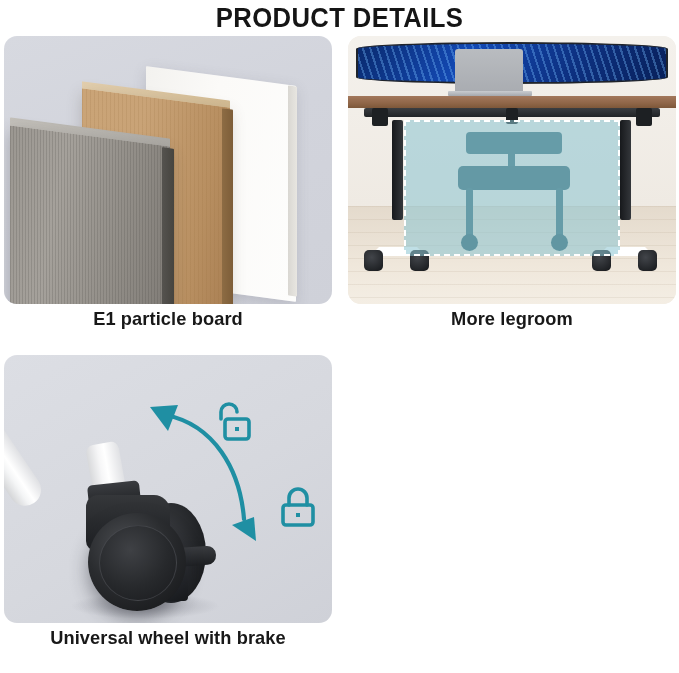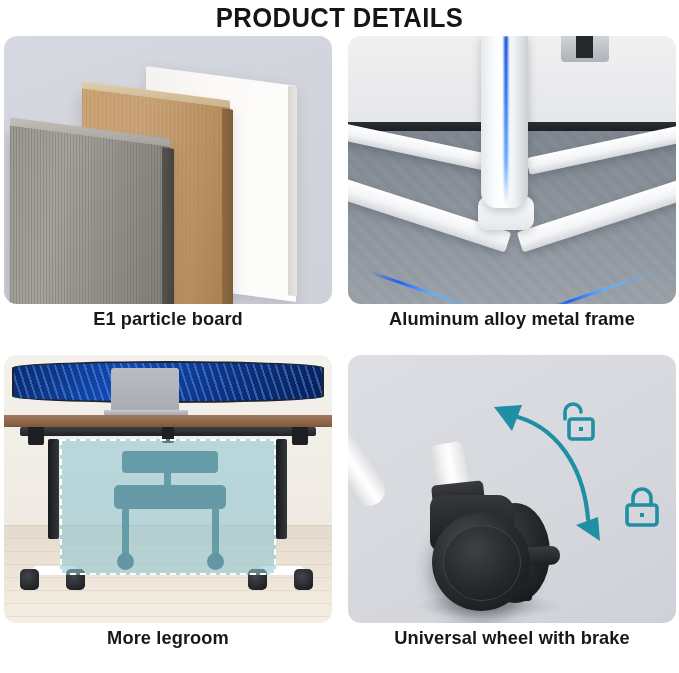--- a/index.html
+++ b/index.html
@@ -372,41 +372,20 @@
       <div class="board board-oak-top"></div>
       <div class="board board-oak-face"></div>
       <div class="board board-oak-edge"></div>
       <div class="board board-grey-top"></div>
       <div class="board board-grey-face"></div>
       <div class="board board-grey-edge"></div>
     </div>
     <div class="caption">E1 particle board</div>
   </div>
 
-  <div class="cell">
-    <div class="panel p2">
-      <div class="p2-wall"></div>
-      <div class="p2-darkband"></div>
-      <div class="p2-floor"></div>
-      <div class="p2-mount"></div>
-      <div class="p2-mount-inner"></div>
-      <div class="p2-leg p2-leg-upL"></div>
-      <div class="p2-leg p2-leg-upR"></div>
-      <div class="p2-accent p2-acc-1"></div>
-      <div class="p2-accent p2-acc-2"></div>
-      <div class="p2-leg p2-leg-loL"></div>
-      <div class="p2-leg p2-leg-loR"></div>
-      <div class="p2-accent p2-acc-3"></div>
-      <div class="p2-accent p2-acc-4"></div>
-      <div class="p2-hub"></div>
-      <div class="p2-column"></div>
-      <div class="p2-column-glow"></div>
-    </div>
-    <div class="caption">Aluminum alloy metal frame</div>
-  </div>
 
   <div class="cell">
     <div class="panel p4">
       <div class="p4-wall"></div>
       <div class="p4-floor"></div>
       <div class="p4-monitor"></div>
       <div class="p4-monitor-stand"></div>
       <div class="p4-laptop"></div>
       <div class="p4-laptop-base"></div>
       <div class="p4-desktop"></div>

